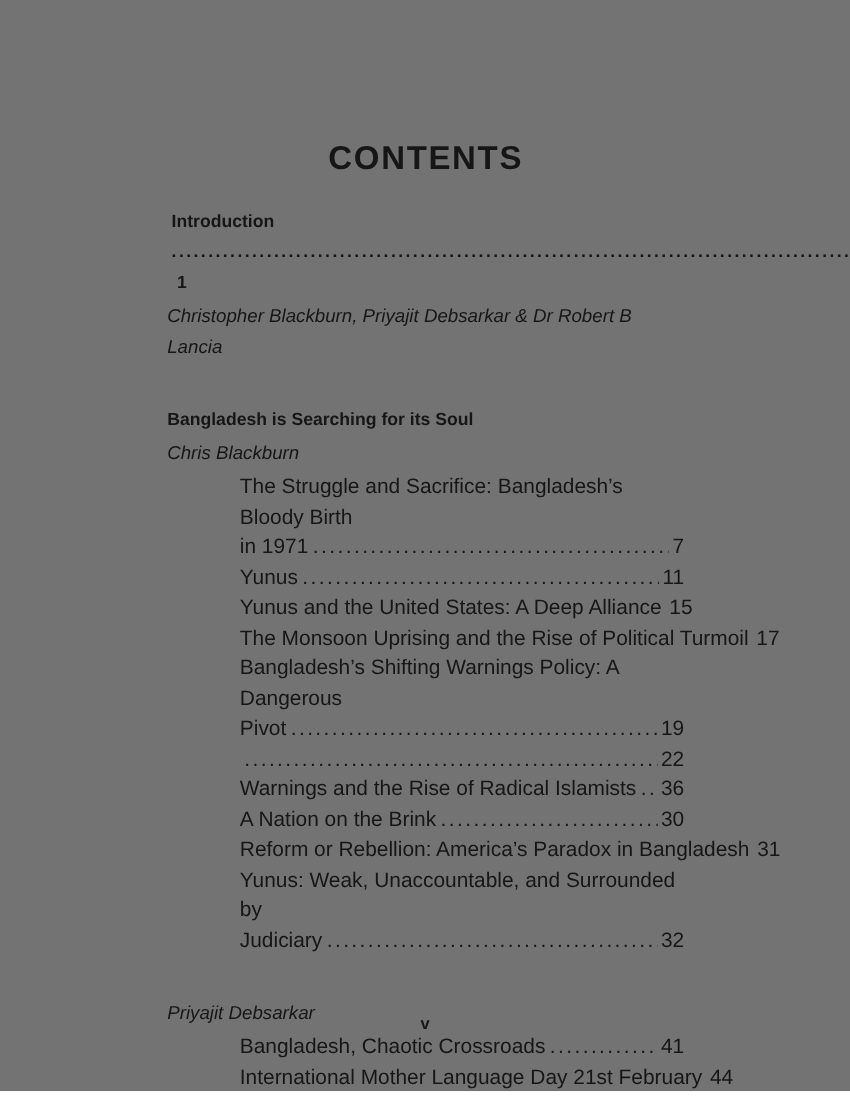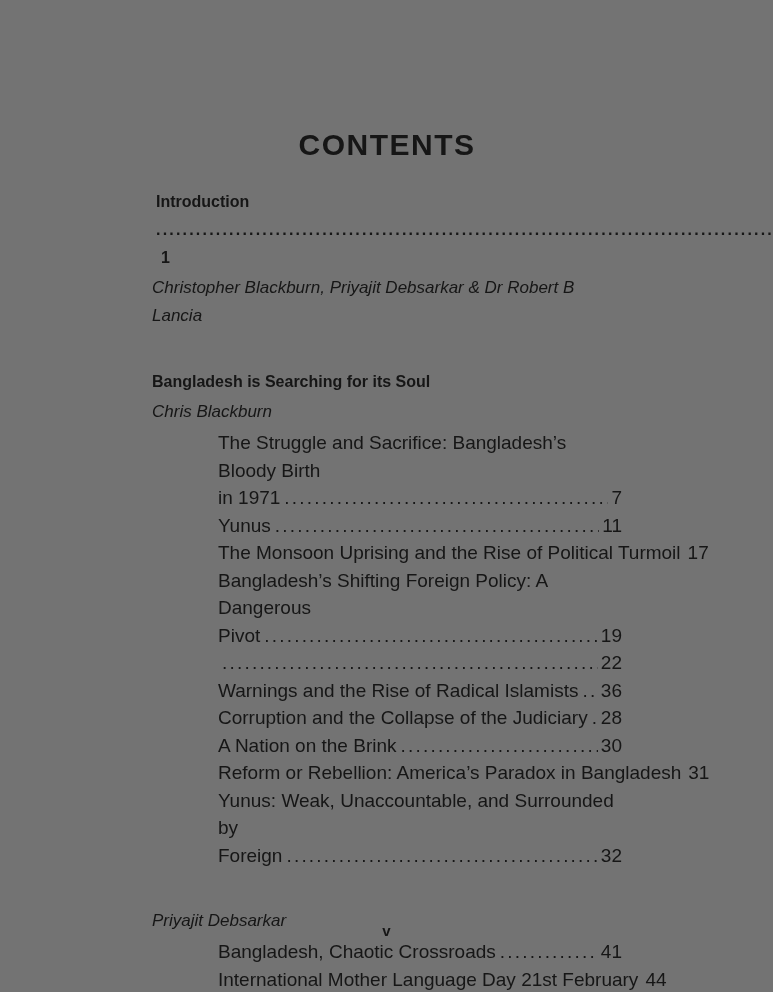--- a/index.html
+++ b/index.html
@@ -110,27 +110,34 @@
             </div>
             <div class="entry">
               <div class="line entry-line">
                 <span class="txt">Yunus</span>
                 <span class="leader"></span>
                 <span class="pg">11</span>
               </div>
             </div>
             <div class="entry">
               <div class="line entry-line">
+                <span class="txt">Yunus and the United States: A Deep Alliance</span>
+                <span class="leader"></span>
+                <span class="pg">15</span>
+              </div>
+            </div>
+            <div class="entry">
+              <div class="line entry-line">
                 <span class="txt">The Monsoon Uprising and the Rise of Political Turmoil</span>
                 <span class="leader"></span>
                 <span class="pg">17</span>
               </div>
             </div>
             <div class="entry">
-              <div class="entry-line">Bangladesh’s Shifting Foreign Policy: A Dangerous</div>
+              <div class="entry-line">Bangladesh’s Shifting Warnings Policy: A Dangerous</div>
               <div class="line entry-line">
                 <span class="txt">Pivot</span>
                 <span class="leader"></span>
                 <span class="pg">19</span>
               </div>
             </div>
             <div class="entry">
               <div class="line entry-line">
                 <span class="leader"></span>
                 <span class="pg">22</span>
@@ -138,43 +145,36 @@
             </div>
             <div class="entry">
               <div class="line entry-line">
                 <span class="txt">Warnings and the Rise of Radical Islamists</span>
                 <span class="leader"></span>
                 <span class="pg">36</span>
               </div>
             </div>
             <div class="entry">
               <div class="line entry-line">
-                <span class="txt">Corruption and the Collapse of the Judiciary</span>
-                <span class="leader"></span>
-                <span class="pg">28</span>
-              </div>
-            </div>
-            <div class="entry">
-              <div class="line entry-line">
                 <span class="txt">A Nation on the Brink</span>
                 <span class="leader"></span>
                 <span class="pg">30</span>
               </div>
             </div>
             <div class="entry">
               <div class="line entry-line">
                 <span class="txt">Reform or Rebellion: America’s Paradox in Bangladesh</span>
                 <span class="leader"></span>
                 <span class="pg">31</span>
               </div>
             </div>
             <div class="entry">
               <div class="entry-line">Yunus: Weak, Unaccountable, and Surrounded by</div>
               <div class="line entry-line">
-                <span class="txt">Foreign</span>
+                <span class="txt">Judiciary</span>
                 <span class="leader"></span>
                 <span class="pg">32</span>
               </div>
             </div>
           </div>
         </section>
         <section class="toc-section">
           <div class="author">Priyajit Debsarkar</div>
           <div class="entries">
             <div class="entry">

